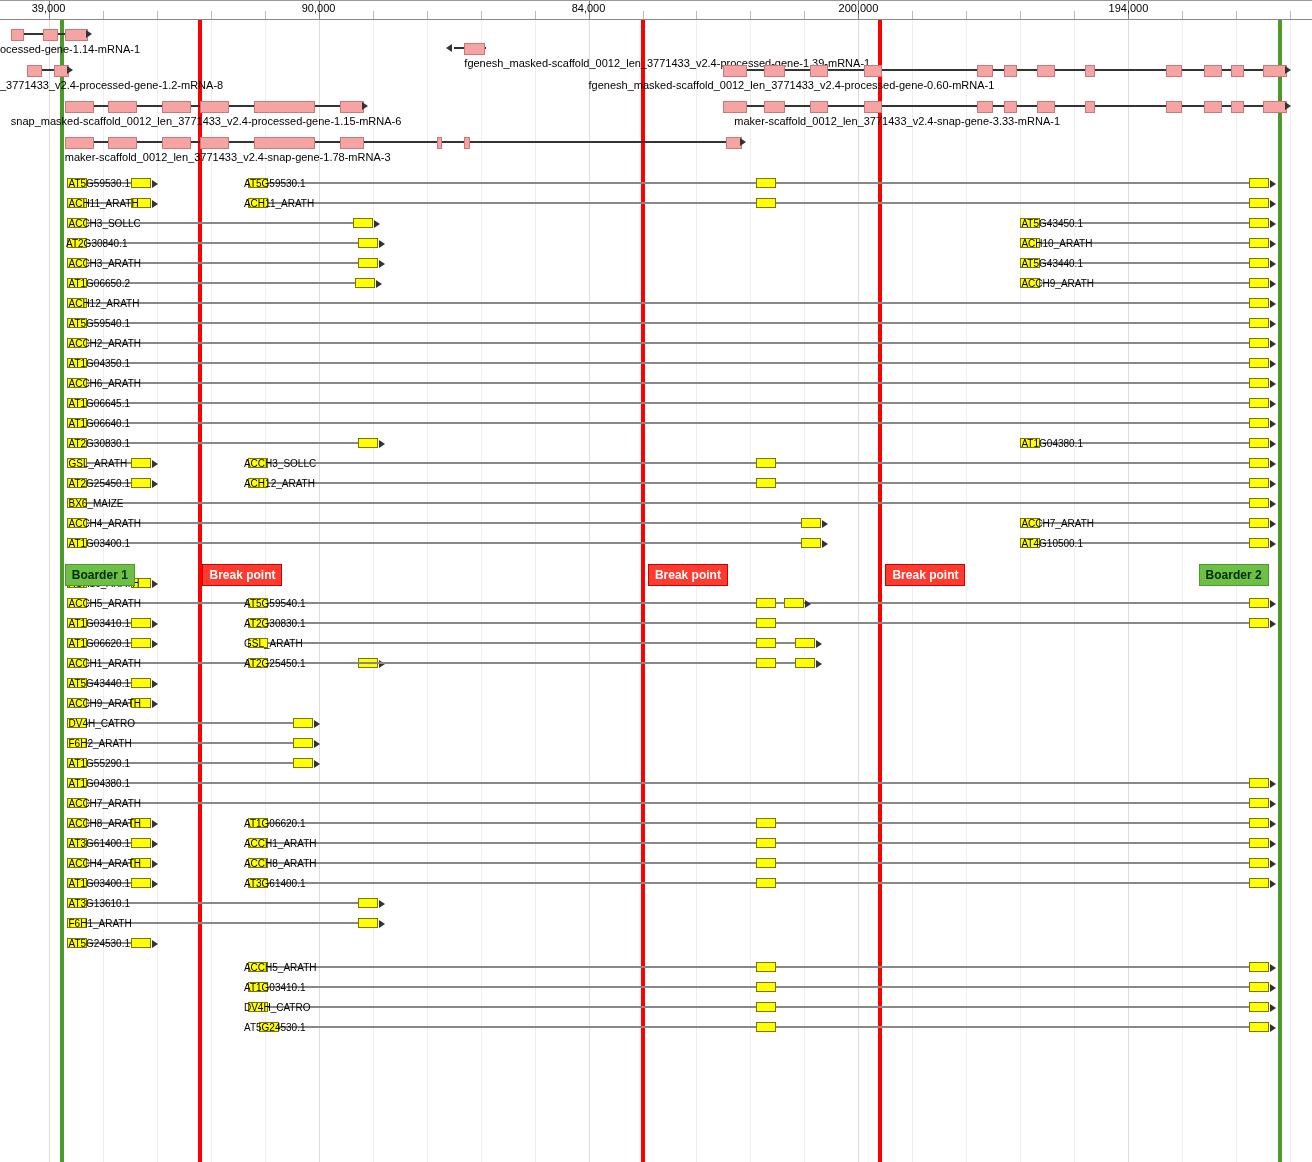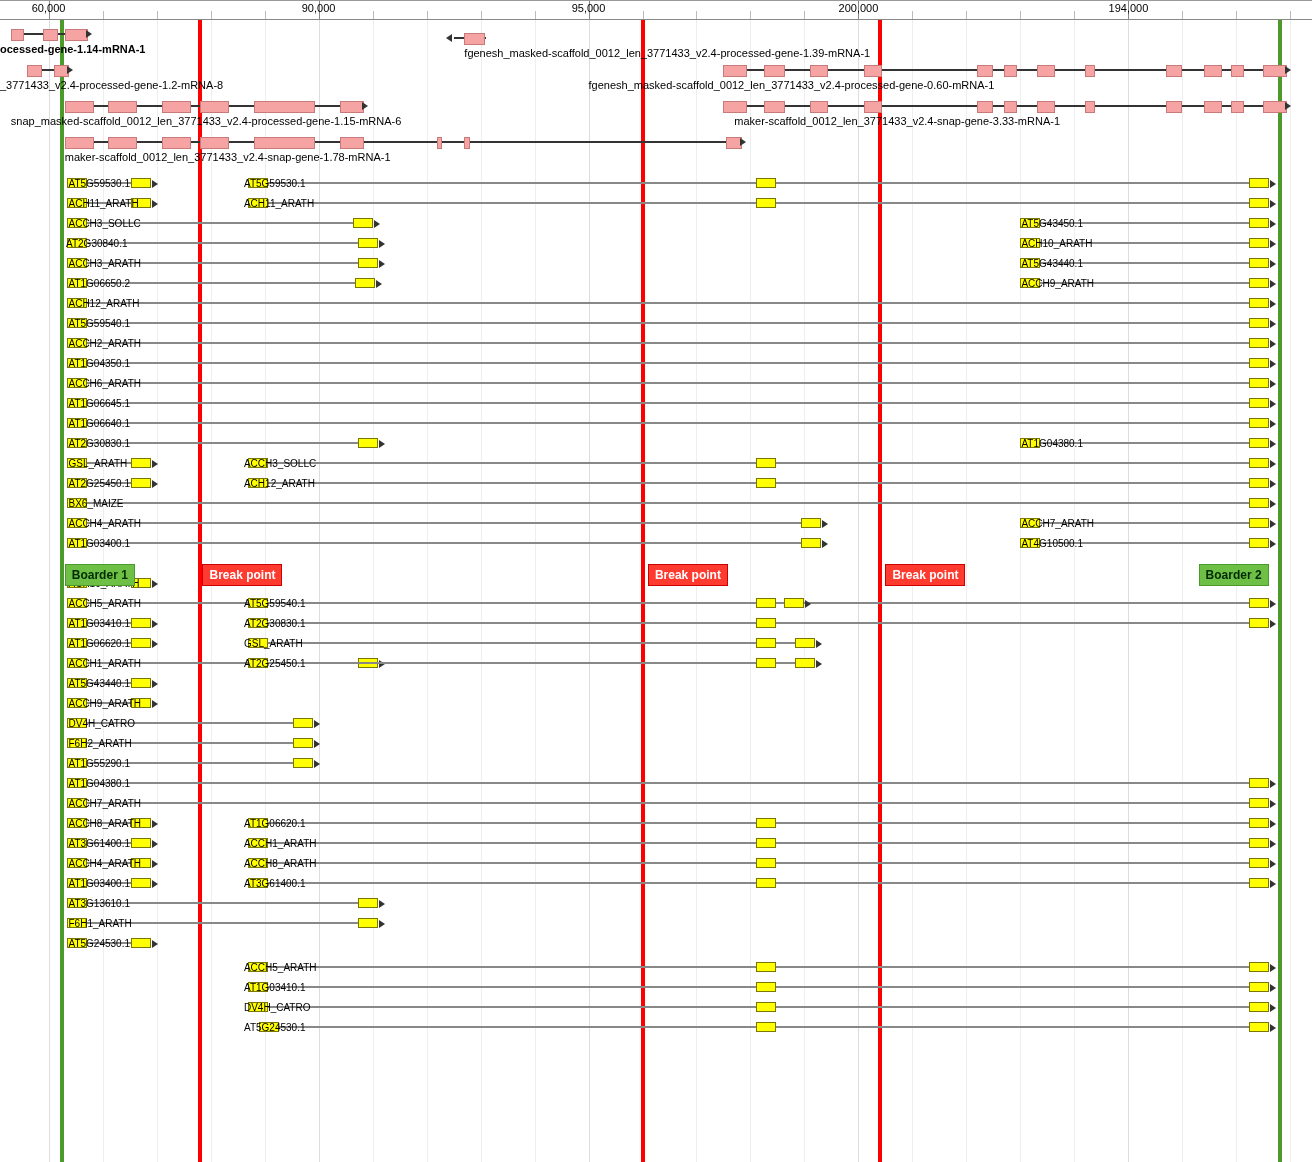--- a/index.html
+++ b/index.html
@@ -30,33 +30,33 @@
 .trk-ar{position:absolute;top:4px;width:0;height:0;border-top:4px solid transparent;border-bottom:4px solid transparent;border-left:6px solid #333}
 .highlight{position:absolute;height:20px;line-height:20px;padding:0 6px;font-weight:bold;font-size:12px;z-index:30;white-space:nowrap}
 .hl-green{background:#6ebf46;color:#002b00;border:1px solid #4c9a2a}
 .hl-red{background:#ff3b30;color:#fff;border:1px solid #cc0000}
 </style>
 </head>
 <body>
 <div id="viewer">
   <div id="ruler">
       <div class="major" style="left: 48.5926px;"></div>
-      <div class="major-label" style="left: 48.5926px;">60,000</div>
+      <div class="major-label" style="left: 48.5926px;">39,000</div>
       <div class="minor" style="left: 102.584px;"></div>
       <div class="minor" style="left: 156.576px;"></div>
       <div class="minor" style="left: 210.568px;"></div>
       <div class="minor" style="left: 264.56px;"></div>
       <div class="major" style="left: 318.551px;"></div>
       <div class="major-label" style="left: 318.551px;">90,000</div>
       <div class="minor" style="left: 372.543px;"></div>
       <div class="minor" style="left: 426.535px;"></div>
       <div class="minor" style="left: 480.527px;"></div>
       <div class="minor" style="left: 534.519px;"></div>
       <div class="major" style="left: 588.51px;"></div>
-      <div class="major-label" style="left: 588.51px;">95,000</div>
+      <div class="major-label" style="left: 588.51px;">84,000</div>
       <div class="minor" style="left: 642.502px;"></div>
       <div class="minor" style="left: 696.494px;"></div>
       <div class="minor" style="left: 750.486px;"></div>
       <div class="minor" style="left: 804.477px;"></div>
       <div class="major" style="left: 858.469px;"></div>
       <div class="major-label" style="left: 858.469px;">200,000</div>
       <div class="minor" style="left: 912.461px;"></div>
       <div class="minor" style="left: 966.453px;"></div>
       <div class="minor" style="left: 1020.44px;"></div>
       <div class="minor" style="left: 1074.44px;"></div>
@@ -93,21 +93,21 @@
       <div class="grid-minor" style="left: 1290.4px;"></div>
     </div>
   <div id="vlines">
       <div class="vline boarder" style="left: 60.0905px;"></div>
       <div class="vline boarder" style="left: 1277.6px;"></div>
       <div class="vline breakpt" style="left: 197.77px;"></div>
       <div class="vline breakpt" style="left: 640.502px;"></div>
       <div class="vline breakpt" style="left: 878.066px;"></div>
     </div>
   <div id="genes">
-      <div class="gene-row" style="top: 0px; position: absolute; left: 0px; right: 0px; font-weight: bold;">
+      <div class="gene-row" style="top: 0px; position: absolute; left: 0px; right: 0px;">
         <div class="gene-line" style="left: 10.7984px; width: 75.5885px;"></div>
         <div class="gene-exon" style="left: 10.7984px; width: 10.7984px;"></div>
         <div class="gene-exon" style="left: 43.1934px; width: 12.4181px;"></div>
         <div class="gene-exon" style="left: 64.7901px; width: 21.5967px;"></div>
         <div class="gene-arrow-r" style="left: 86.3868px;"></div>
         <div class="gene-label" style="left: 0px;">ocessed-gene-1.14-mRNA-1</div>
       </div>
       <div class="gene-row" style="top: 36px; position: absolute; left: 0px; right: 0px;">
         <div class="gene-line" style="left: 26.9959px; width: 40.4938px;"></div>
         <div class="gene-exon" style="left: 26.9959px; width: 13.4979px;"></div>
@@ -131,23 +131,23 @@
         <div class="gene-exon" style="left: 64.7901px; width: 26.9959px;"></div>
         <div class="gene-exon" style="left: 107.984px; width: 26.9959px;"></div>
         <div class="gene-exon" style="left: 161.975px; width: 26.9959px;"></div>
         <div class="gene-exon" style="left: 199.77px; width: 26.9959px;"></div>
         <div class="gene-exon" style="left: 253.761px; width: 59.3909px;"></div>
         <div class="gene-exon" style="left: 340.148px; width: 21.5967px;"></div>
         <div class="gene-exon" style="left: 437.333px; width: 2.69959px;"></div>
         <div class="gene-exon" style="left: 464.329px; width: 3.23951px;"></div>
         <div class="gene-exon" style="left: 726.189px; width: 13.4979px;"></div>
         <div class="gene-arrow-r" style="left: 739.687px;"></div>
-        <div class="gene-label" style="left: 64.7901px;">maker-scaffold_0012_len_3771433_v2.4-snap-gene-1.78-mRNA-1</div>
-      </div>
-      <div class="gene-row" style="top: 4px; position: absolute; left: 0px; right: 0px;">
+        <div class="gene-label" style="left: 64.7901px;">maker-scaffold_0012_len_3771433_v2.4-snap-gene-1.78-mRNA-3</div>
+      </div>
+      <div class="gene-row" style="top: 14px; position: absolute; left: 0px; right: 0px;">
         <div class="gene-line" style="left: 453.531px; width: 32.3951px;"></div>
         <div class="gene-exon" style="left: 464.329px; width: 18.8971px;"></div>
         <div class="gene-arrow-l" style="left: 445.531px;"></div>
         <div class="gene-label" style="left: 464.329px;">fgenesh_masked-scaffold_0012_len_3771433_v2.4-processed-gene-1.39-mRNA-1</div>
       </div>
       <div class="gene-row" style="top: 36px; position: absolute; left: 0px; right: 0px;">
         <div class="gene-line" style="left: 723.49px; width: 561.514px;"></div>
         <div class="gene-exon" style="left: 723.49px; width: 21.5967px;"></div>
         <div class="gene-exon" style="left: 763.984px; width: 18.8971px;"></div>
         <div class="gene-exon" style="left: 809.877px; width: 16.1975px;"></div>

